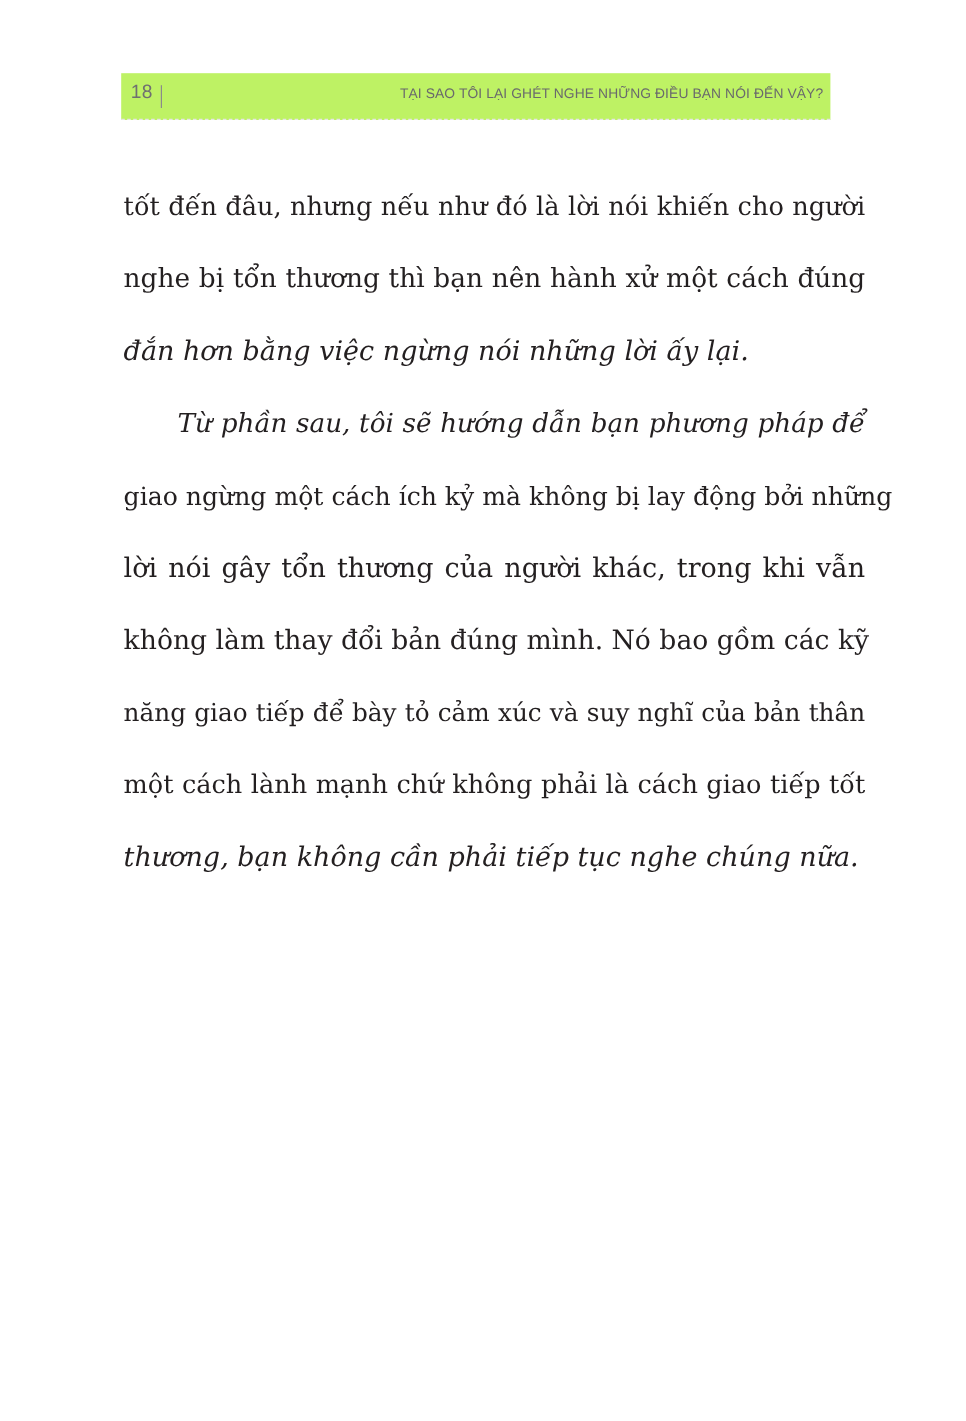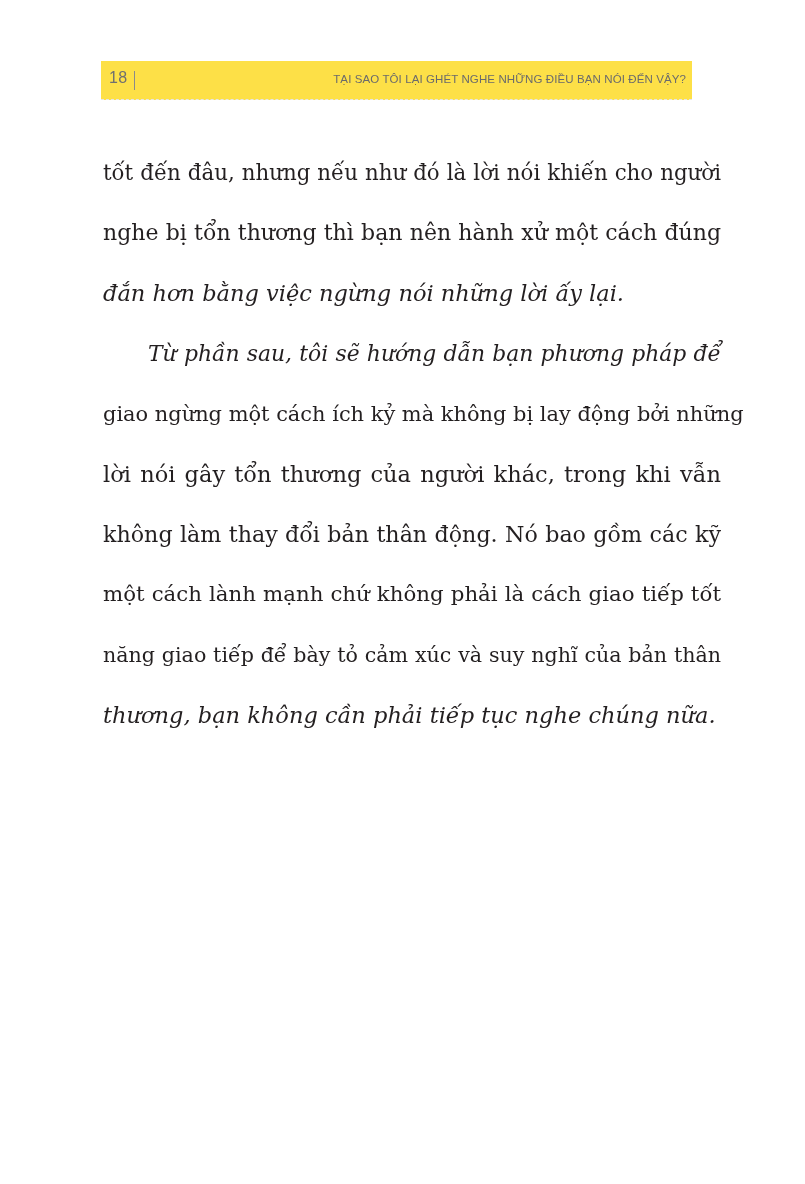--- a/index.html
+++ b/index.html
@@ -12,21 +12,21 @@
       height: 1184px;
       position: relative;
       overflow: hidden;
     }
     .running-header {
       position: absolute;
       left: 101px;
       top: 61px;
       width: 591px;
       height: 39px;
-      background: #fde047;
+      background: #bef264;
       border-bottom: 1px dashed #e6e6e6;
       box-sizing: border-box;
     }
     .page-number {
       position: absolute;
       left: 8px;
       top: 8px;
       font-family: "Liberation Sans", sans-serif;
       font-size: 16px;
       color: #6f6f71;
@@ -100,18 +100,18 @@
 <div class="body-text">
   <p class="continued">
     <span class="line" style="white-space: nowrap; font-size: 21.3351px; line-height: 34.2px;">tốt đến đâu, nhưng nếu như đó là lời nói khiến cho người</span>
     <span class="line" style="white-space: nowrap; font-size: 22.0076px; line-height: 34.2px;">nghe bị tổn thương thì bạn nên hành xử một cách đúng</span>
     <span class="line last" style="white-space: nowrap;">đắn hơn bằng việc ngừng nói những lời ấy lại.</span>
   </p>
   <p class="indented" style="text-indent:0;">
     <span class="line indent" style="white-space: nowrap; font-size: 21.8768px; line-height: 34.2px; font-style: italic;">Từ phần sau, tôi sẽ hướng dẫn bạn phương pháp để</span>
     <span class="line" style="white-space: nowrap; font-size: 20.9323px; line-height: 34.2px;">giao ngừng một cách ích kỷ mà không bị lay động bởi những</span>
     <span class="line" style="white-space: nowrap;">lời nói gây tổn thương của người khác, trong khi vẫn</span>
-    <span class="line" style="white-space: nowrap; font-size: 22.1948px; line-height: 34.2px;">không làm thay đổi bản thân động. Nó bao gồm các kỹ</span>
+    <span class="line" style="white-space: nowrap; font-size: 22.1948px; line-height: 34.2px;">không làm thay đổi bản đúng mình. Nó bao gồm các kỹ</span>
+    <span class="line" style="white-space: nowrap; font-size: 20.6218px; line-height: 34.2px;">năng giao tiếp để bày tỏ cảm xúc và suy nghĩ của bản thân</span>
     <span class="line" style="white-space: nowrap; font-size: 21.3155px; line-height: 34.2px;">một cách lành mạnh chứ không phải là cách giao tiếp tốt</span>
-    <span class="line" style="white-space: nowrap; font-size: 20.6218px; line-height: 34.2px;">năng giao tiếp để bày tỏ cảm xúc và suy nghĩ của bản thân</span>
     <span class="line last" style="white-space: nowrap;">thương, bạn không cần phải tiếp tục nghe chúng nữa.</span>
   </p>
 </div>
 
 </body></html>

